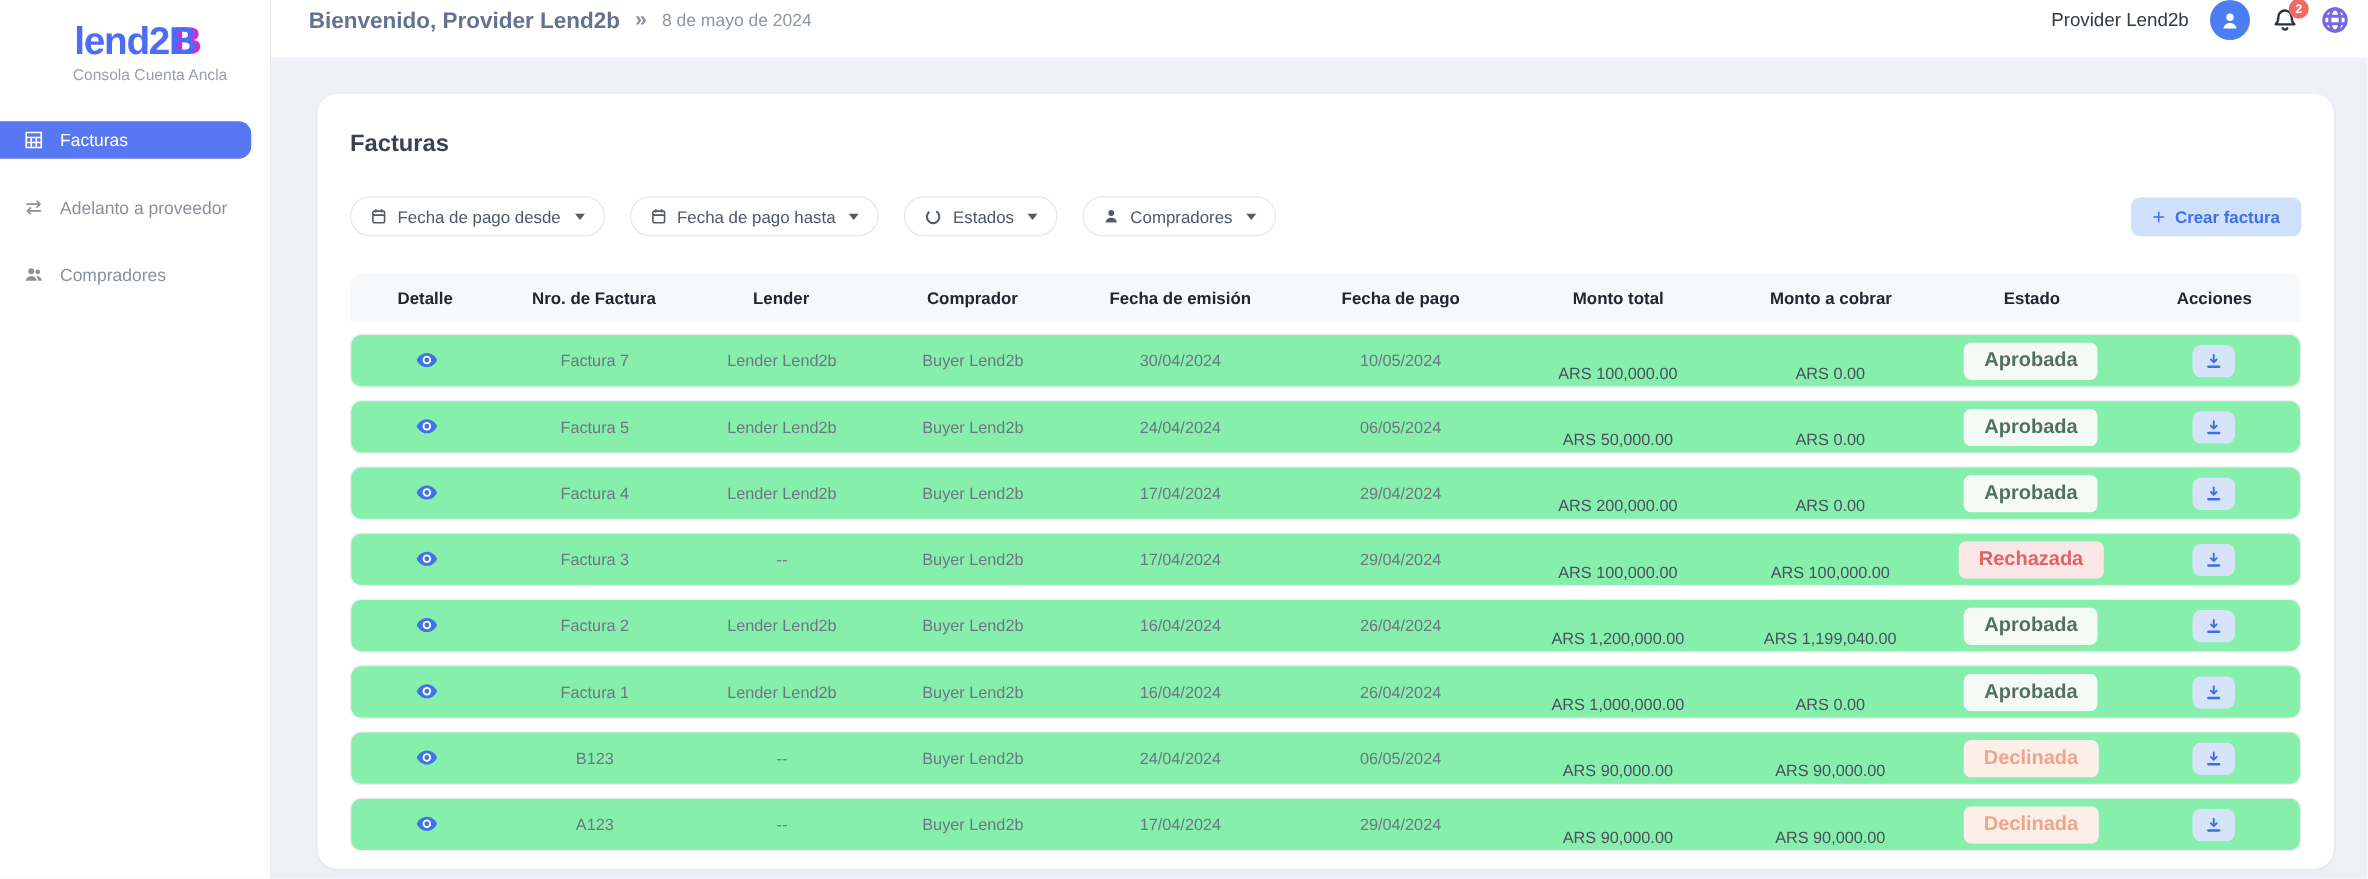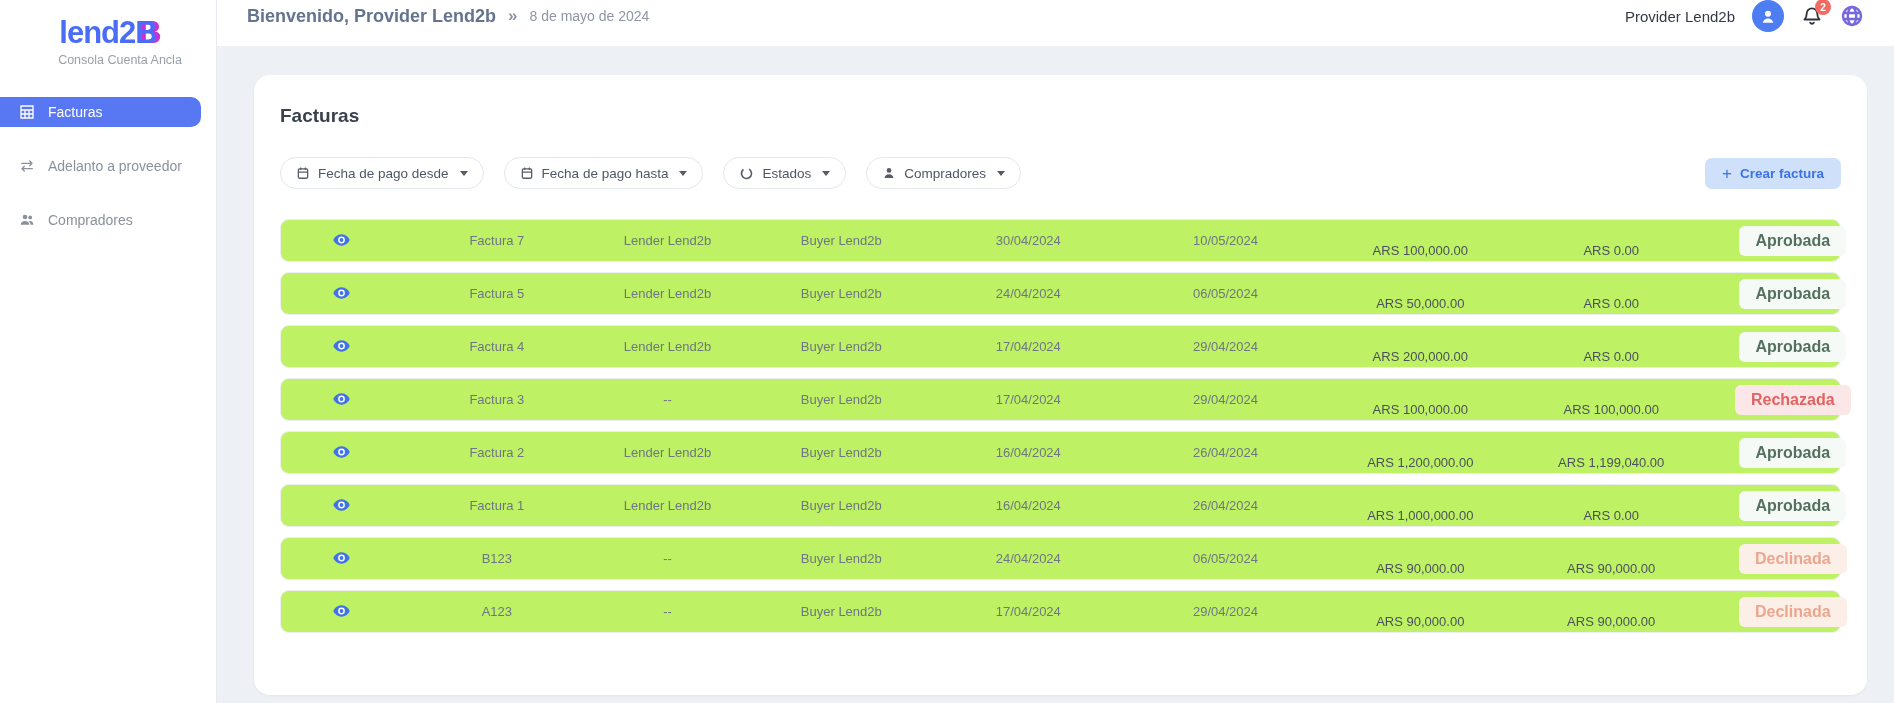--- a/index.html
+++ b/index.html
@@ -16,21 +16,21 @@
   .logo { text-align:center; font-size:31px; font-weight:800; letter-spacing:-1px; color:#4a6cf7; line-height:1.1; }
   .logo-accent { color:#4a6cf7; text-shadow:4px 0 0 #c92fd6; }
   .logo-sub { text-align:center; font-size:12.5px; color:#9aa0ab; margin-top:3px;padding-left:24px; }
   .nav { margin-top:30px; }
   .nav-item { display:flex; align-items:center; gap:13px; height:30px; padding:0 19px; font-size:14px; color:#8b919c; cursor:pointer; margin-bottom:24px; }
   .nav-item svg { flex-shrink:0; }
   .nav-item.active { background:#5877f2; color:#fff; border-radius:0 10px 10px 0; margin-right:15px; }
 
   
   .main { flex:1; display:flex; flex-direction:column; min-width:0; }
-  .topbar { height:46px; min-height:46px; background:#fff; display:flex; align-items:center; padding:0 30px 14px 30px;justify-content:space-between; }
+  .topbar { height:46px; min-height:46px; background:#fff; display:flex; align-items:center; padding:0 14px 14px 30px;justify-content:space-between; }
   .tb-left { display:flex; align-items:center; gap:12px; }
   .welcome { font-size:18px; font-weight:700; color:#64748f; }
   .sep { font-size:17px; color:#8a93a5; font-weight:700; }
   .date { font-size:14px; color:#8e96a5; }
   .tb-right { margin-left:auto; display:flex; align-items:center; gap:17px; }
   .user { font-size:15px; color:#333a46; }
   .avatar { width:32px; height:32px; border-radius:50%; background:#4d7df2; display:flex; align-items:center; justify-content:center; cursor:pointer; }
   .bell { position:relative; cursor:pointer; display:flex; }
   .badge { position:absolute; top:-6px; right:-8px; width:16px; height:16px; background:#f26b63; border-radius:50%; color:#fff; font-size:10px; font-weight:700; display:flex; align-items:center; justify-content:center; }
   .globe { cursor:pointer; display:flex; }
@@ -46,21 +46,21 @@
   .search-box input { border:none; outline:none; width:100%; font-size:13.5px; color:#374151; font-family:inherit; background:transparent; }
   .search-box input::placeholder { color:#9aa1ac; }
   .pill { height:32px; border:1.5px solid #e4e7ec; border-radius:16px; padding:0 15px; display:flex; align-items:center; gap:8px; font-size:13.5px; color:#4f5663; background:#fff; cursor:pointer; white-space:nowrap; }
   .caret { width:0; height:0; border-left:4px solid transparent; border-right:4px solid transparent; border-top:5px solid #565c67; margin-left:3px; }
   .create-btn { margin-left:auto; height:31px; padding:0 17px; border:none; border-radius:7px; background:#cfe0fb; color:#3c72e5; font-size:13.5px; font-weight:700; display:flex; align-items:center; gap:8px; cursor:pointer; font-family:inherit; }
   .create-btn .plus { font-size:17px; font-weight:500; line-height:1; }
 
   
   .table { margin-top:30px; --cols:7.7% 9.6% 9.6% 10% 11.3% 11.3% 11% 10.8% 9.8% 8.9%; }
   .thead { display:grid; grid-template-columns:var(--cols); height:38px; align-items:center; background:#f7f8f9; border-radius:9px 9px 0 0; font-size:13.5px; font-weight:700; color:#22262e; text-align:center; }
-  .trow { display:grid; grid-template-columns:var(--cols); height:43px; align-items:center; background:#bef264; border:1px solid #eceef2; border-radius:9px; margin-top:10px; font-size:13px; color:#6e7683; text-align:center;gap:21px; }
+  .trow { display:grid; grid-template-columns:var(--cols); height:43px; align-items:center; background:#86efac; border:1px solid #eceef2; border-radius:9px; margin-top:10px; font-size:13px; color:#6e7683; text-align:center; }
   .cell { overflow:hidden; text-overflow:ellipsis; white-space:nowrap; padding:0 4px; }
   .amount { font-weight:400; color:#4a515d;margin-top:20px; }
   .status-pill { display:inline-block; padding:6px 16px; border-radius:6px; font-size:16px; font-weight:600; }
   .eye-btn { background:none; border:none; cursor:pointer; display:inline-flex; padding:2px; align-items:center; }
   .dl-btn { width:34px; height:26px; border:none; border-radius:7px; background:#d6e3f9; display:inline-flex; align-items:center; justify-content:center; cursor:pointer; }
 </style>
 </head>
 <body>
 
 <div class="app">
@@ -190,20 +190,32 @@
             <span class="caret"></span>
           </div>
 
           <button class="create-btn">
             <span class="plus">+</span>
             <span>Crear factura</span>
           </button>
         </div>
 
         <div class="table">
+          <div class="thead">
+            <div class="cell">Detalle</div>
+            <div class="cell">Nro. de Factura</div>
+            <div class="cell">Lender</div>
+            <div class="cell">Comprador</div>
+            <div class="cell">Fecha de emisión</div>
+            <div class="cell">Fecha de pago</div>
+            <div class="cell">Monto total</div>
+            <div class="cell">Monto a cobrar</div>
+            <div class="cell">Estado</div>
+            <div class="cell">Acciones</div>
+          </div>
           <div>
   <div class="trow">
     <div class="cell">
       <button class="eye-btn">
         <span style="display:flex;">
           <svg width="17" height="14" viewBox="0 0 24 18" fill="#4072e8">
                         <path d="M12 1C6 1 1.7 5.6.5 9 1.7 12.4 6 17 12 17s10.3-4.6 11.5-8C22.3 5.6 18 1 12 1z"></path>
                         <circle cx="12" cy="9" r="4.8" fill="#fff"></circle>
                         <circle cx="12" cy="9" r="2.7" fill="#4072e8"></circle>
                       </svg>

